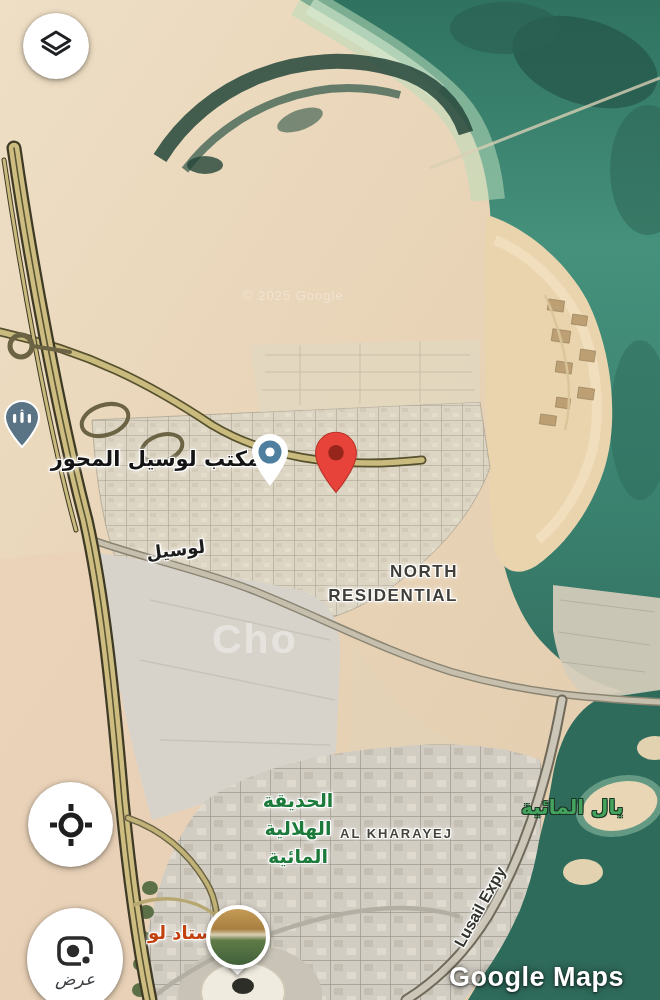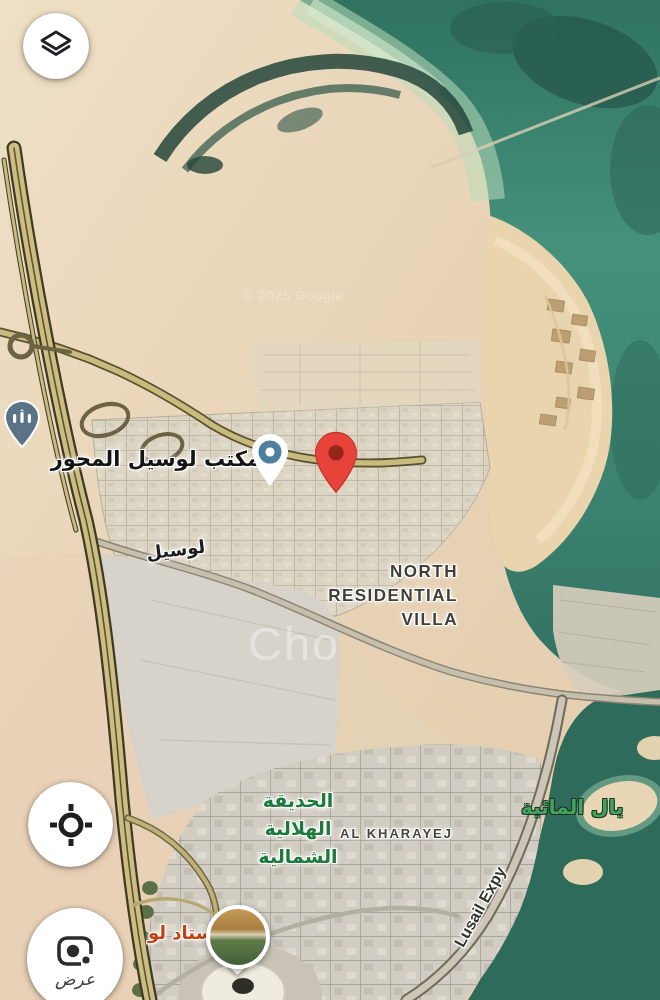--- a/index.html
+++ b/index.html
@@ -20,21 +20,21 @@
   .road-lusail{left:146px;top:539px;font-size:18px;font-weight:bold;color:#1c1c1c;transform:rotate(-7deg);}
   .villa-label{left:290px;top:560px;width:168px;text-align:right;font-size:17px;font-weight:bold;
     color:#3f3e38;letter-spacing:1.5px;line-height:24px;}
   .park-label{left:240px;top:786px;width:92px;text-align:center;font-size:19px;font-weight:bold;
     color:#1c7a3b;line-height:28px;margin-left:12px;}
   .kharayej-label{left:340px;top:826px;font-size:13px;font-weight:bold;letter-spacing:2px;color:#45443c;}
   .water-right-label{left:521px;top:795px;font-size:20px;font-weight:bold;color:#44a35c;}
   .stadium-label{left:134px;top:922px;font-size:18px;font-weight:bold;color:#c2410c;z-index:3;padding-left:14px;}
   .expy-label{left:436px;top:898px;font-size:16px;font-weight:bold;color:#34342e;
     transform:rotate(-61deg);transform-origin:center;}
-  .wm-brand{left:212px;top:616px;font-size:47px;font-weight:400;color:#ffffff;opacity:.38;letter-spacing:2px;margin-left:36px;}
+  .wm-brand{left:212px;top:616px;font-size:41px;font-weight:700;color:#ffffff;opacity:.38;letter-spacing:2px;}
   .wm-copy{left:243px;top:288px;font-size:13px;color:#ffffff;opacity:.30;letter-spacing:1px;}
   .gmaps-logo{left:449px;top:962px;font-size:27px;font-weight:bold;color:#fff;letter-spacing:.5px;
     text-shadow:0 1px 3px rgba(0,0,0,.75),0 0 8px rgba(0,0,0,.45);}
 
   
   .pin{position:absolute;z-index:2;}
   .pin-red{left:313px;top:430px;}
   .pin-blue{left:249px;top:432px;}
   .pin-mosque{left:2px;top:399px;}
 
@@ -202,27 +202,26 @@
   <div class="map-label wm-copy">© 2025 Google</div>
   <div class="map-label wm-brand">Cho</div>
 
   <div class="map-label office-label ar halo">مكتب لوسيل المحور</div>
 
   <div class="map-label road-lusail ar halo">لوسيل</div>
 
   <div class="map-label villa-label halo">
     <div>NORTH</div>
     <div>RESIDENTIAL</div>
-    <div>VILLA</div>
   </div>
 
   <div class="map-label park-label ar halo">
     <div>الحديقة</div>
     <div>الهلالية</div>
-    <div>الشمالية</div>
+    <div>المائية</div>
   </div>
 
   <div class="map-label kharayej-label halo">AL KHARAYEJ</div>
 
   <div class="map-label water-right-label ar dark-halo">يال المائية</div>
 
   <div class="map-label stadium-label ar halo">استاد لو</div>
 
   <div class="map-label expy-label halo">Lusail Expy</div>
 
@@ -278,14 +277,15 @@
   <button class="round-btn btn-view">
     <svg width="40" height="34" viewBox="0 0 40 34">
       <rect x="4" y="4" width="32" height="26" rx="8" fill="none" stroke="#2b2b2b" stroke-width="3.6"></rect>
       <rect x="26" y="20" width="16" height="16" fill="#ffffff"></rect>
       <circle cx="18" cy="17" r="6.2" fill="#2b2b2b"></circle>
       <circle cx="31" cy="26" r="3.6" fill="#2b2b2b"></circle>
     </svg>
     <span class="view-text">عرض</span>
   </button>
 
+  <div class="map-label gmaps-logo">Google Maps</div>
 
 </div>
 
 </body></html>

